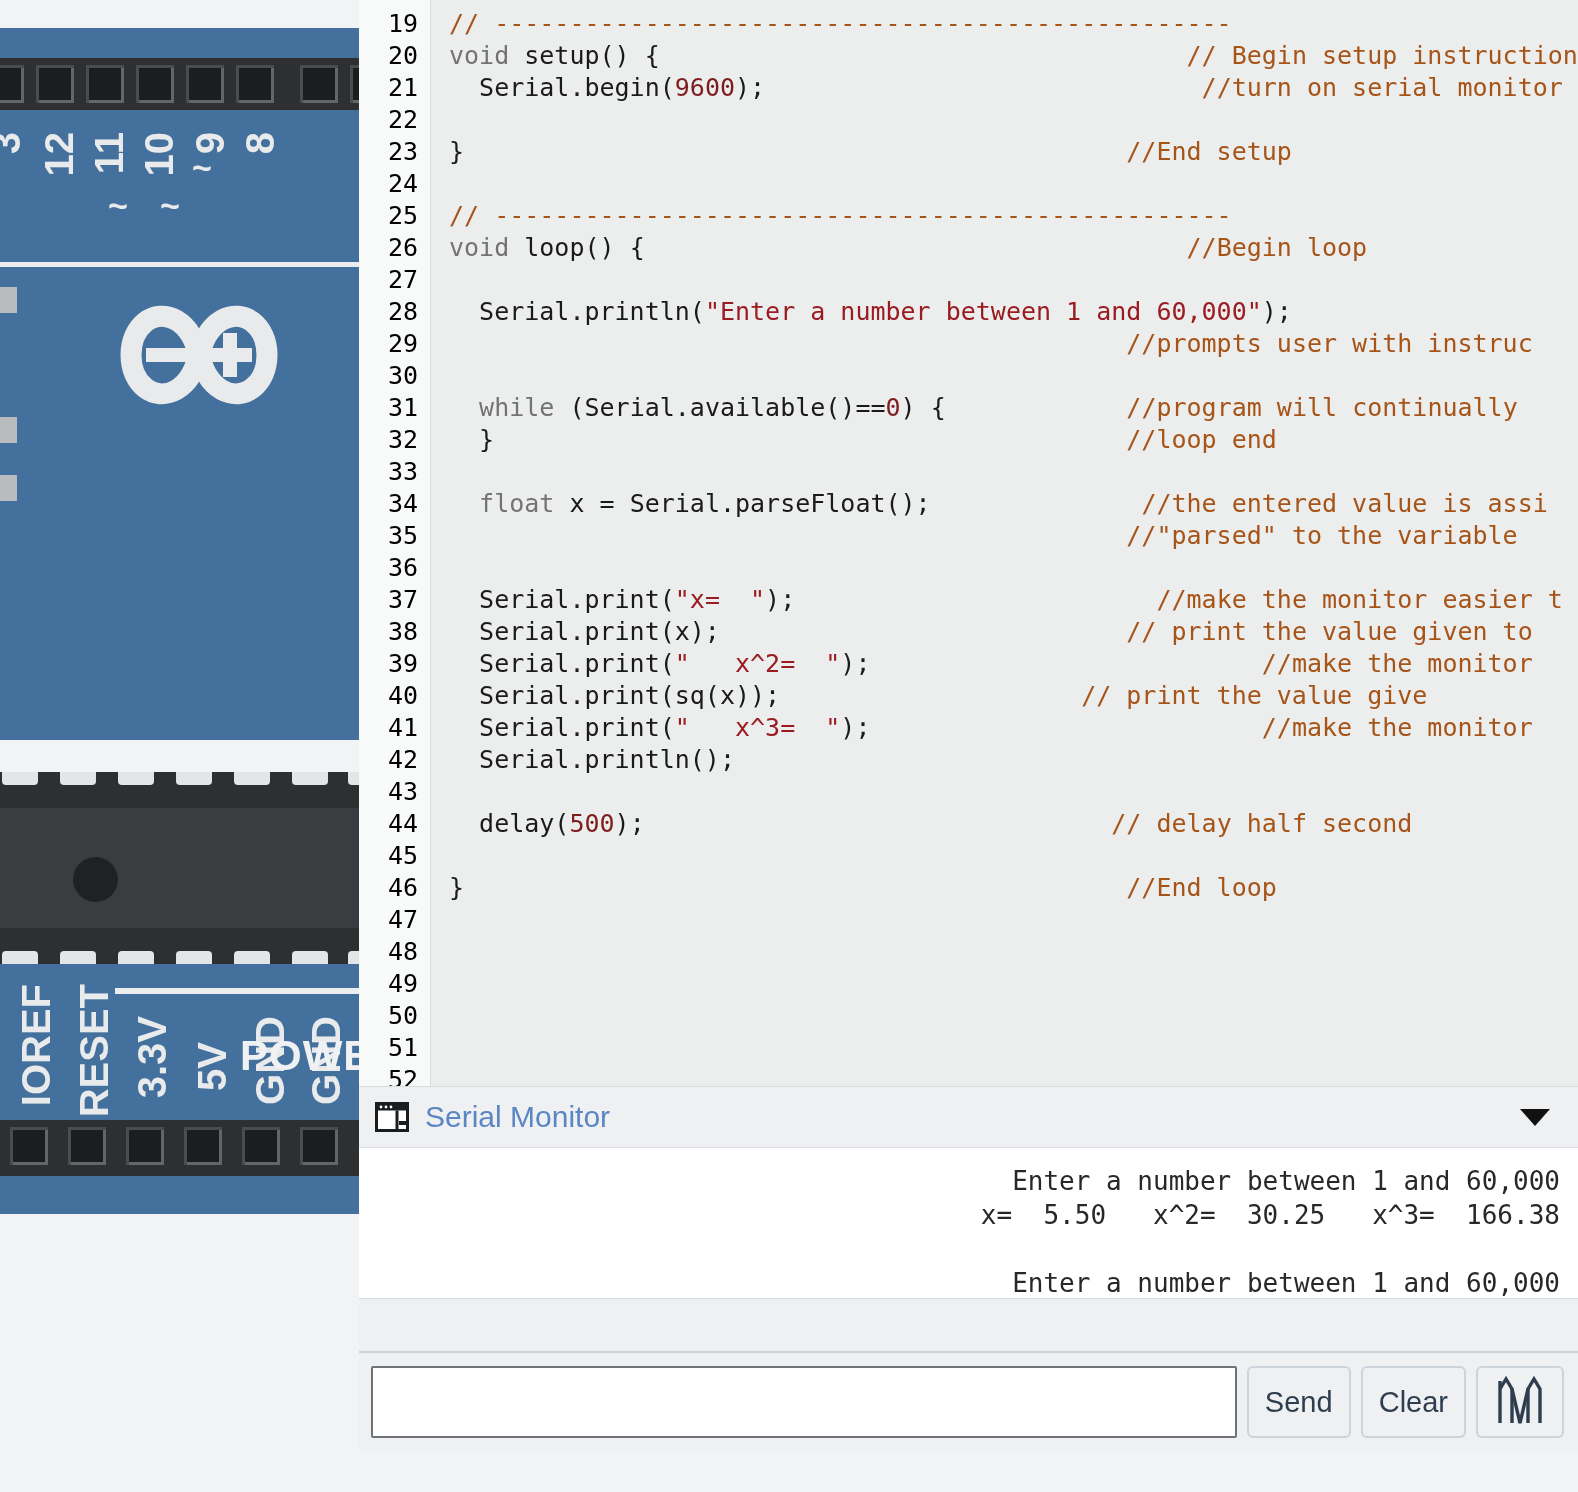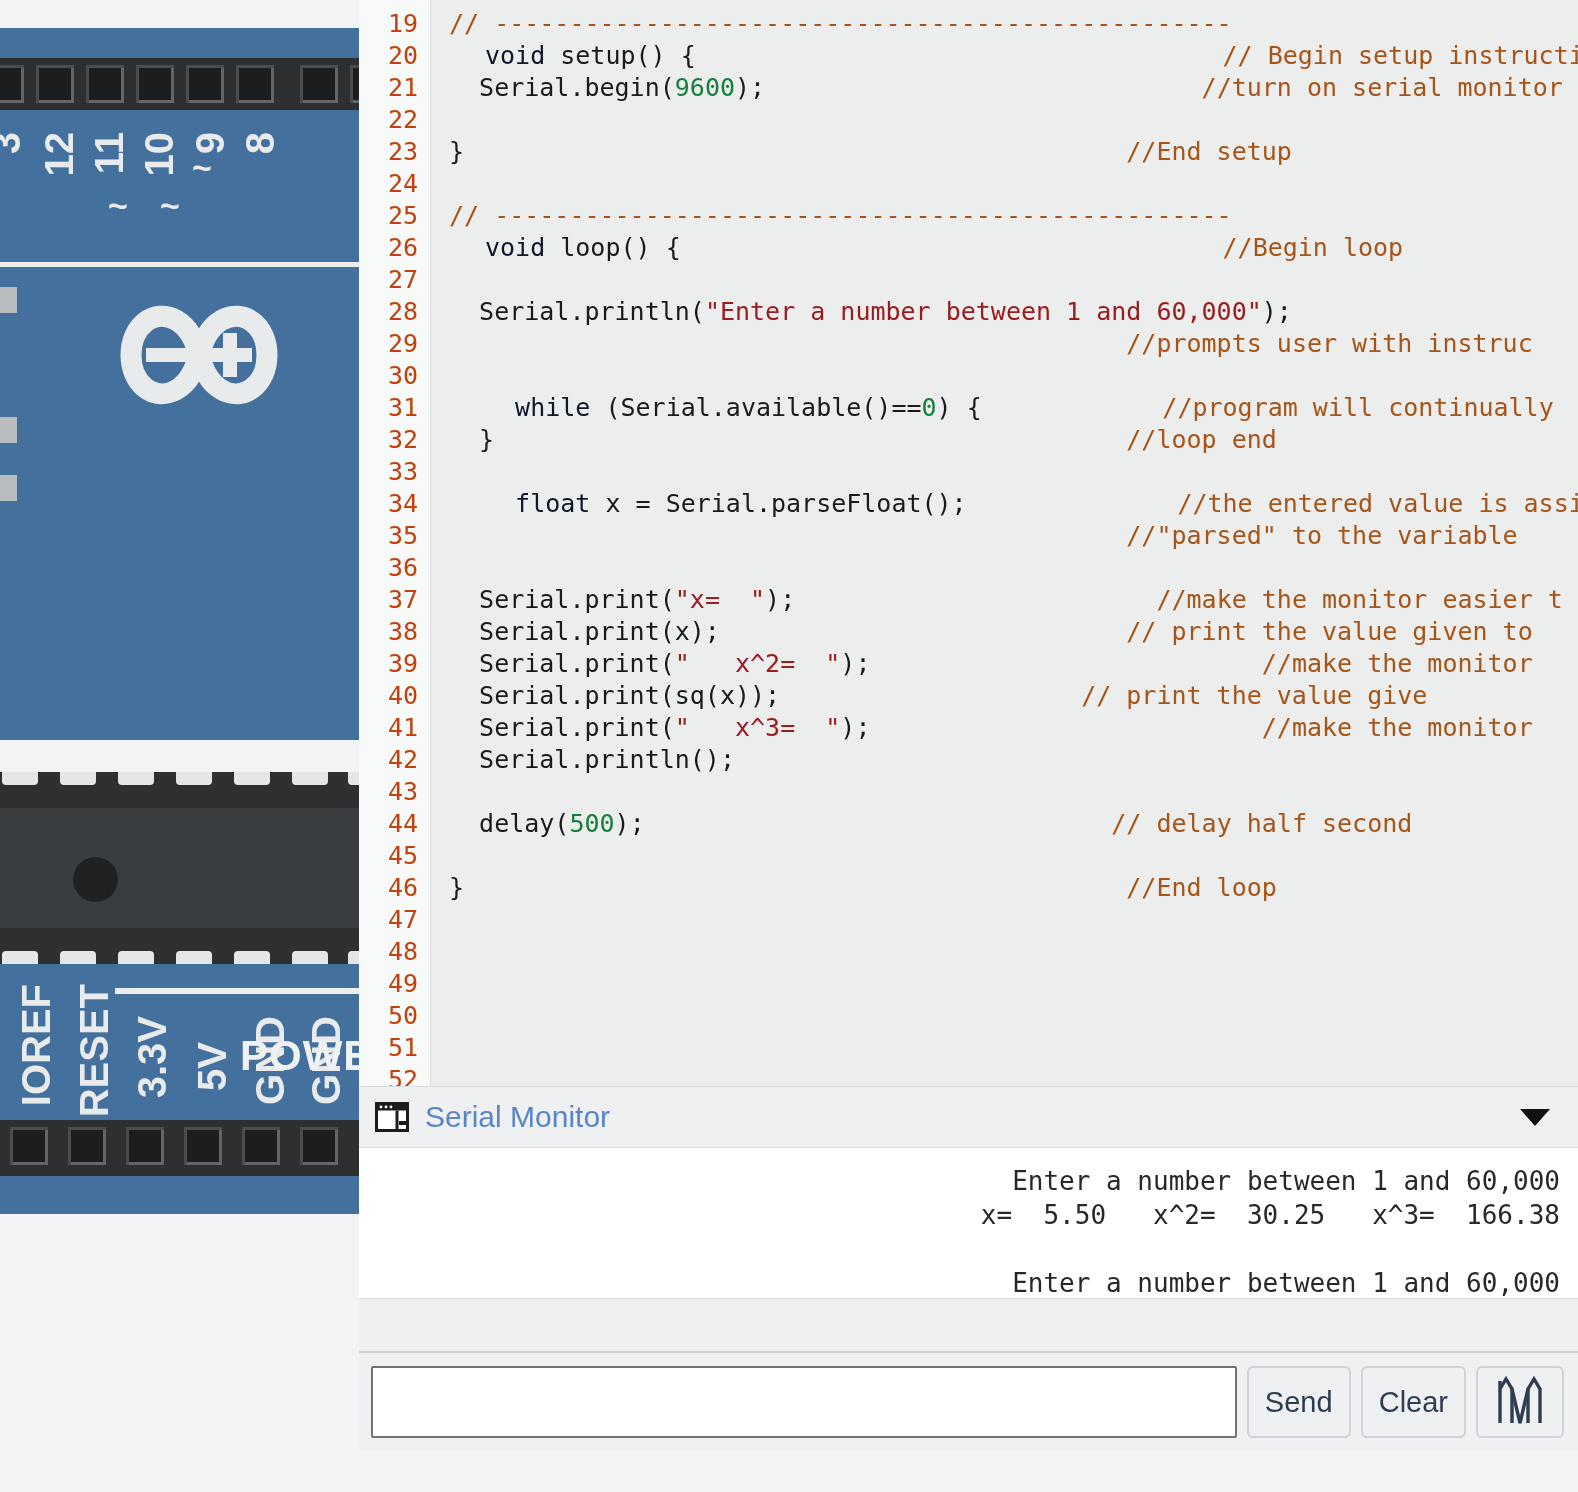--- a/index.html
+++ b/index.html
@@ -175,43 +175,43 @@
     background: #f8f9f9;
     border-right: 1px solid #dedede;
     padding-top: 8px;
     box-sizing: border-box;
   }
   #gutter .ln {
     height: 32px;
     line-height: 32px;
     text-align: right;
     padding-right: 12px;
-    color: #c2410c;
+    color: #000000;
     font-family: "DejaVu Sans Mono", monospace;
     font-size: 25px;
     box-sizing: border-box;
   }
   #code-area {
     flex: 1;
     position: relative;
     padding-top: 8px;
     overflow: hidden;
   }
   .code-line {
     height: 32px;
     line-height: 32px;
     white-space: pre;
     font-family: "DejaVu Sans Mono", monospace;
     font-size: 25px;
     color: #1a1a1a;
     padding-left: 18px;
     box-sizing: border-box;
   }
-  .tok-kw   { color: #0f172a; margin-left: 36px; }
-  .tok-num  { color: #15803d; }
+  .tok-kw   { color: #737373; }
+  .tok-num  { color: #7f1d1d; }
   .tok-str  { color: #9b1c20; }
   .tok-cmt  { color: #a65418; }
   .tok-plain{ color: #1a1a1a; }
 
   
   #serial-panel {
     position: absolute;
     left: 359px; top: 1086px;
     width: 1219px;
     height: 365px;

